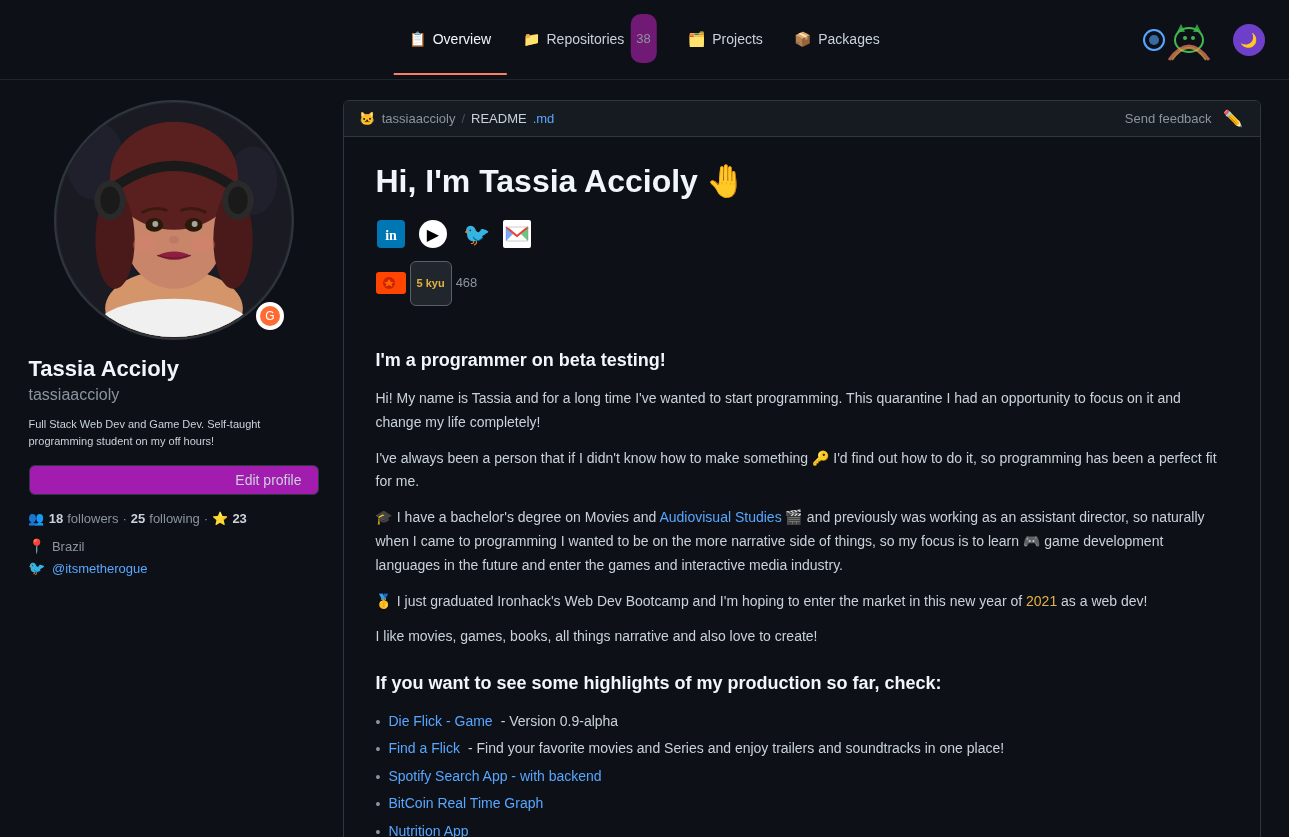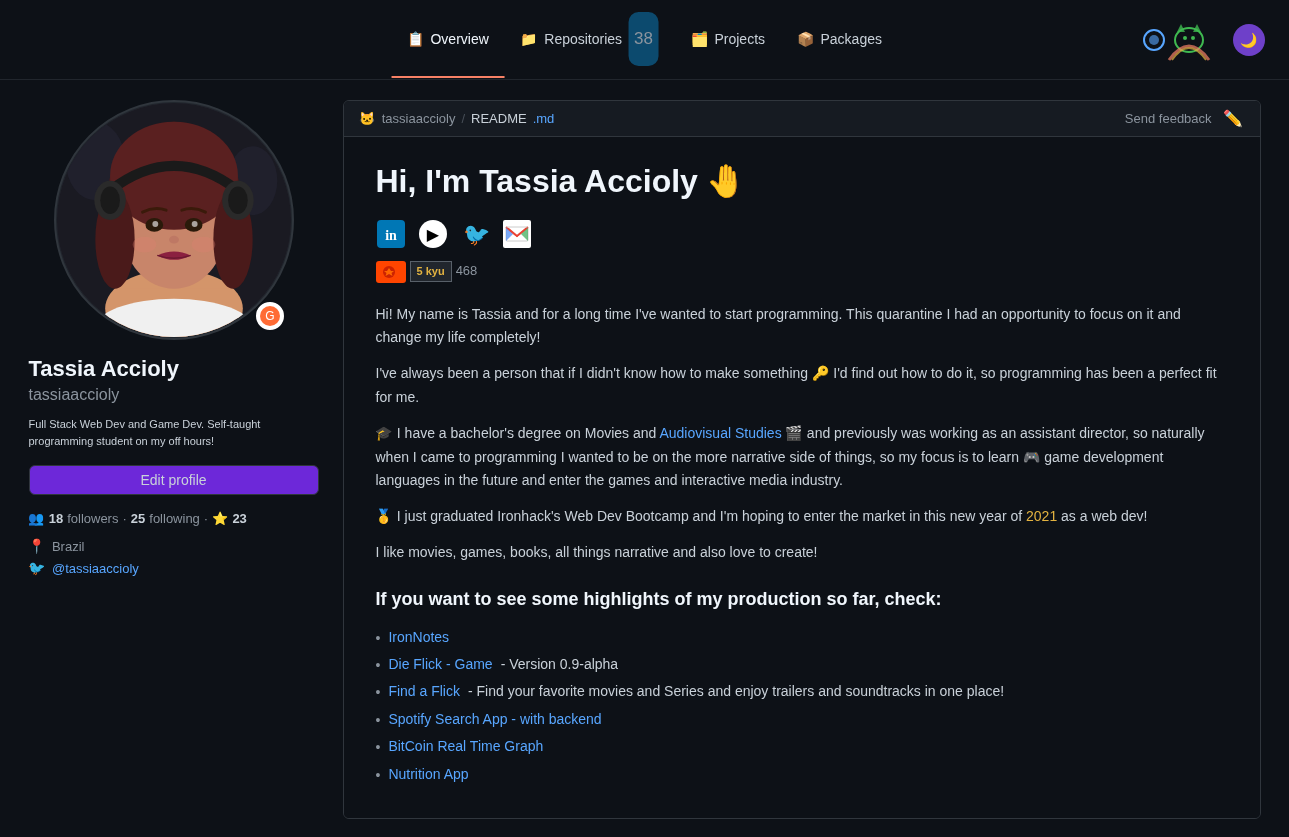--- a/index.html
+++ b/index.html
@@ -37,25 +37,25 @@
       cursor: pointer;
       border-bottom: 2px solid transparent;
       font-size: 14px;
       white-space: nowrap;
     }
     .nav-tab.active {
       color: #f0f6fc;
       border-bottom: 2px solid #f78166;
     }
     .badge {
-      background: #0c4a6e;
+      background: #701a75;
       color: #8b949e;
       border-radius: 10px;
       padding: 17px 6px;
-      font-size: 17px;
+      font-size: 13px;
     }
     
     .top-right-icons {
       display: flex;
       align-items: center;
       gap: 4px;
     }
     .dark-mode-btn {
       width: 32px;
       height: 32px;
@@ -129,28 +129,28 @@
     .bio {
       font-size: 11px;
       color: #c9d1d9;
       margin-bottom: 16px;
       line-height: 1.5;
     }
     .edit-profile-btn {
       display: block;
       width: 100%;
       padding: 6px 16px;
-      background: #6d28d9;
+      background: #a21caf;
       color: #c9d1d9;
       border: 1px solid #30363d;
       border-radius: 6px;
       cursor: pointer;
       font-size: 14px;
       font-weight: 500;
-      text-align: center;
+      text-align: right;
       margin-bottom: 16px;
     }
     .stats-row {
       display: flex;
       align-items: center;
       gap: 4px;
       font-size: 13px;
       color: #8b949e;
       margin-bottom: 12px;
       flex-wrap: wrap;
@@ -254,22 +254,22 @@
 
     .kyu-badge {
       display: inline-flex;
       align-items: center;
       gap: 4px;
       margin-bottom: 20px;
     }
     .kyu-rank {
       background: #21262d;
       border: 1px solid #586069;
-      border-radius: 0;
-      padding: 1px 6px;
+      border-radius: 6px;
+      padding: 13px 6px;
       font-size: 11px;
       color: #e3b341;
       font-weight: 600;
     }
     .kyu-count {
       font-size: 13px;
       color: #8b949e;
     }
 
     .readme-section-heading {
@@ -439,21 +439,21 @@
       <span>⭐</span>
       <span class="stat-link">23</span>
     </div>
 
     <div class="meta-row">
       <span class="meta-icon">📍</span>
       <span>Brazil</span>
     </div>
     <div class="meta-row">
       <span class="meta-icon">🐦</span>
-      <span class="link-blue">@tassiaaccioly</span>
+      <span class="link-blue">@itsmetherogue</span>
     </div>
   </div>
 
   <div class="content">
     <div class="readme-box">
 
       <div class="readme-header">
         <div class="readme-header-left">
           <span>🐱</span>
           <span>tassiaaccioly</span>
@@ -508,20 +508,21 @@
             <svg width="14" height="14" viewBox="0 0 14 14" style="margin-right:4px">
               <circle cx="7" cy="7" r="6" fill="#cc2200"></circle>
               <polygon points="7,3 9,6 12,6 9.5,8 10.5,11 7,9 3.5,11 4.5,8 2,6 5,6" fill="#ff6600"></polygon>
             </svg>
           </div>
           <div class="kyu-rank">5 kyu</div>
           <span class="kyu-count">468</span>
         </div>
 
         
+        <h2 class="readme-section-heading">I'm a programmer on beta testing!</h2>
 
         
         <p class="readme-p">Hi! My name is Tassia and for a long time I've wanted to start programming. This quarantine I had an opportunity to focus on it and change my life completely!</p>
 
         <p class="readme-p">
           <span>I've always been a person that if I didn't know how to make something 🔑 I'd find out how to do it, so programming has been a perfect fit for me.</span>
         </p>
 
         <p class="readme-p">
           <span>🎓 I have a bachelor's degree on Movies and </span><span class="link-blue">Audiovisual Studies</span><span> 🎬 and previously was working as an assistant director, so naturally when I came to programming I wanted to be on the more narrative side of things, so my focus is to learn 🎮 game development languages in the future and enter the games and interactive media industry.</span>
@@ -531,23 +532,20 @@
           <span>🥇 I just graduated Ironhack's Web Dev Bootcamp and I'm hoping to enter the market in this new year of </span><span class="highlight-yellow">2021</span><span> as a web dev!</span>
         </p>
 
         <p class="readme-p">I like movies, games, books, all things narrative and also love to create!</p>
 
         
         <h2 class="readme-section-heading">If you want to see some highlights of my production so far, check:</h2>
 
         
         <ul class="readme-list">
-          <li>
-            <span class="link-blue">IronNotes</span>
-          </li>
           <li>
             <span class="link-blue">Die Flick - Game</span>
               <span> - Version 0.9-alpha</span>
           </li>
           <li>
             <span class="link-blue">Find a Flick</span>
               <span> - Find your favorite movies and Series and enjoy trailers and soundtracks in one place!</span>
           </li>
           <li>
             <span class="link-blue">Spotify Search App - with backend</span>

